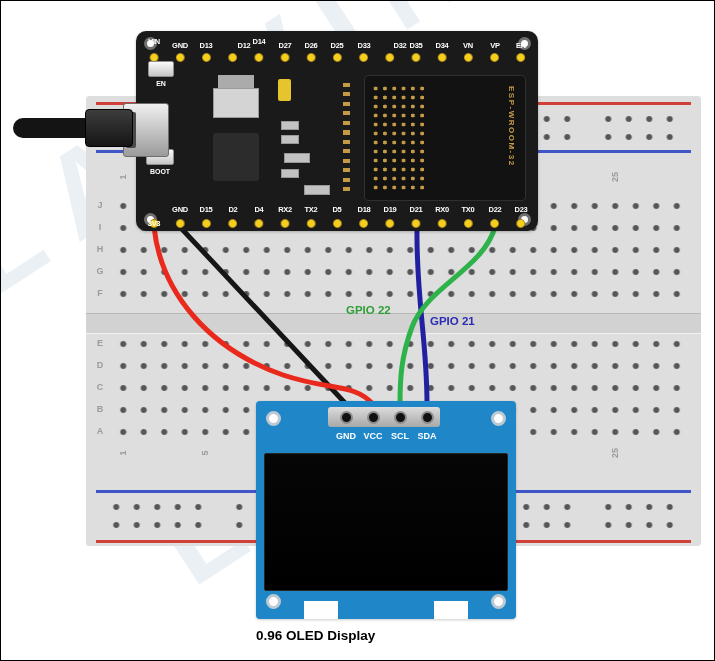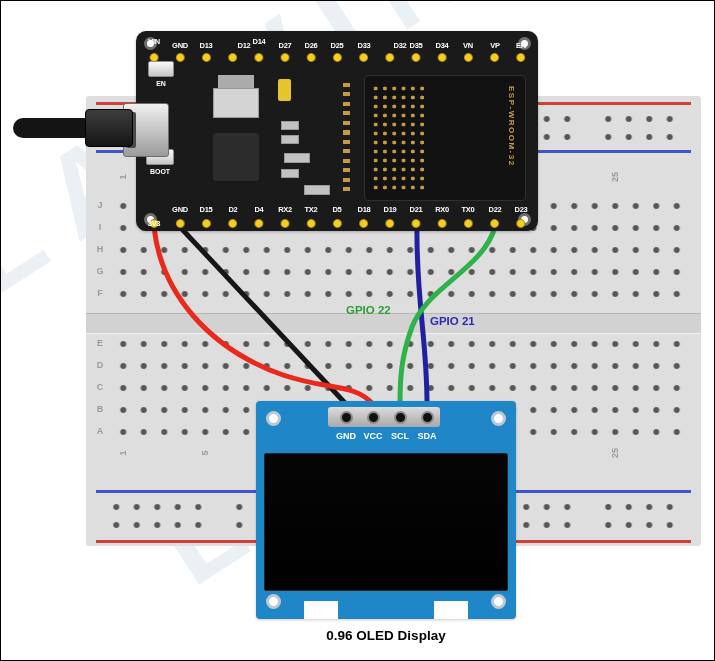--- a/index.html
+++ b/index.html
@@ -47,21 +47,21 @@
   #cablebody{position:absolute;left:12px;top:117px;width:80px;height:20px;background:#141414;border-radius:10px 0 0 10px;z-index:5;}
   #cableplug{position:absolute;left:84px;top:108px;width:48px;height:38px;background:linear-gradient(180deg,#3d3d3d,#151515);border:1px solid #000;border-radius:4px;z-index:5;box-sizing:border-box;}
   
   #oled{position:absolute;left:255px;top:400px;width:260px;height:218px;background:#1f86c8;border-radius:4px;z-index:4;box-shadow:0 1px 3px rgba(0,0,0,.2);}
   #oledheader{position:absolute;left:72px;top:6px;width:112px;height:20px;background:linear-gradient(180deg,#dcdcdc,#a8a8a8);border-radius:3px;}
   .oledpin{position:absolute;top:9.5px;width:13px;height:13px;border-radius:50%;background:#101010;border:2px solid #8b8b8b;box-sizing:border-box;}
   .oledlabel{position:absolute;top:30px;width:26px;text-align:center;font-size:9px;font-weight:bold;color:#fff;}
   .oledmhole{position:absolute;width:15px;height:15px;border-radius:50%;background:#fdfdfd;border:3px solid #bcc9d2;box-sizing:border-box;}
   #screen{position:absolute;left:8px;top:52px;width:244px;height:138px;background:linear-gradient(180deg,#060606,#000);border:1px solid #262626;border-radius:2px;box-sizing:border-box;}
   .notch{position:absolute;top:200px;width:34px;height:18px;background:#fff;}
-  #caption{position:absolute;left:255px;top:627px;width:260px;text-align:center;font-size:13.5px;font-weight:bold;color:#000;z-index:2;}
+  #caption{position:absolute;left:255px;top:627px;width:260px;text-align:left;font-size:13.5px;font-weight:bold;color:#000;z-index:2;}
 </style>
 </head>
 <body>
 
 <div id="canvas">
 
   <span class="wm" style="left:-80px;top:30px">LAFVIN</span>
   <span class="wm" style="left:120px;top:320px">LAFVIN</span>
 
   <div id="breadboard">

